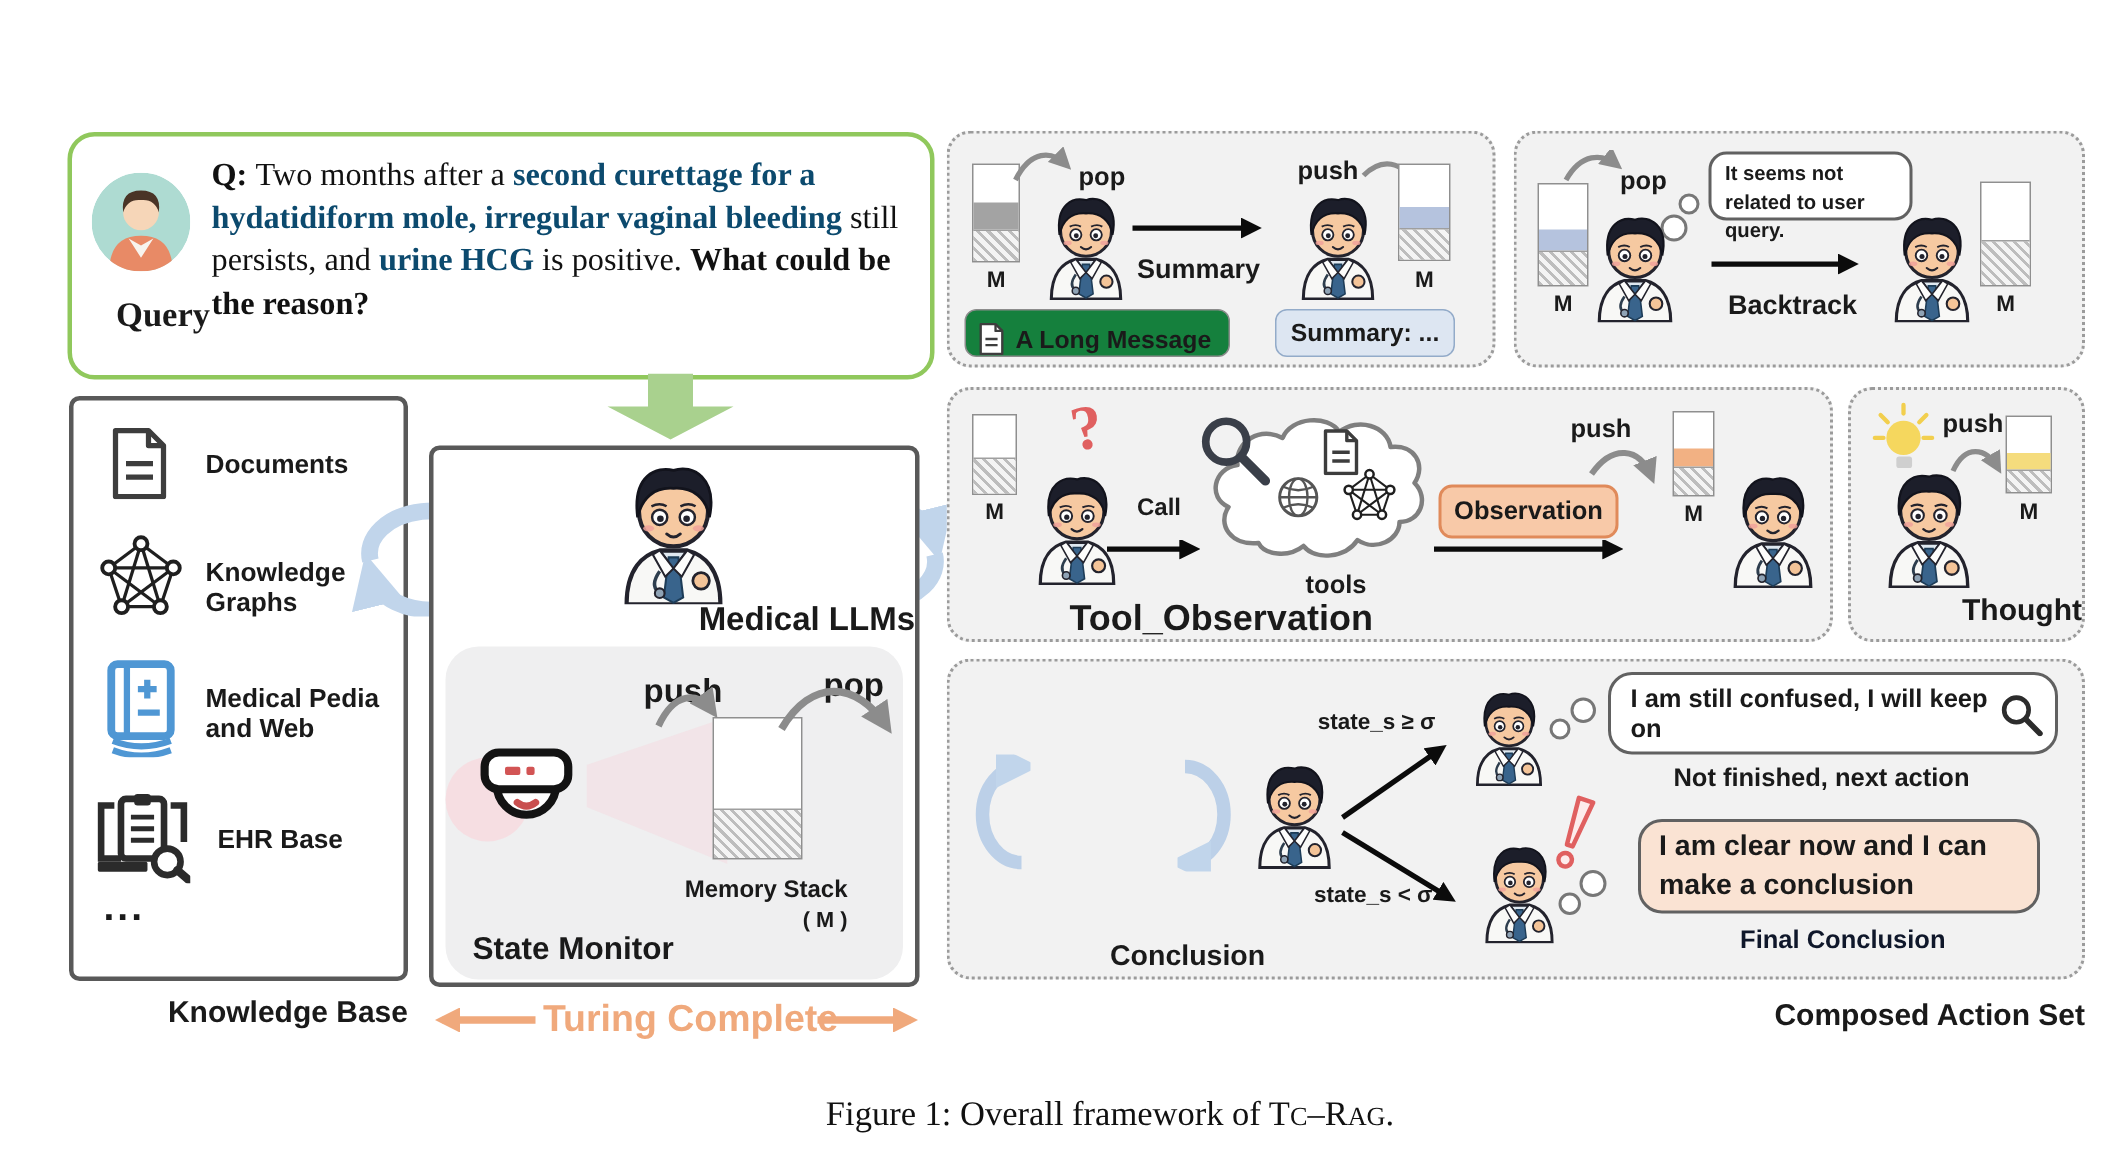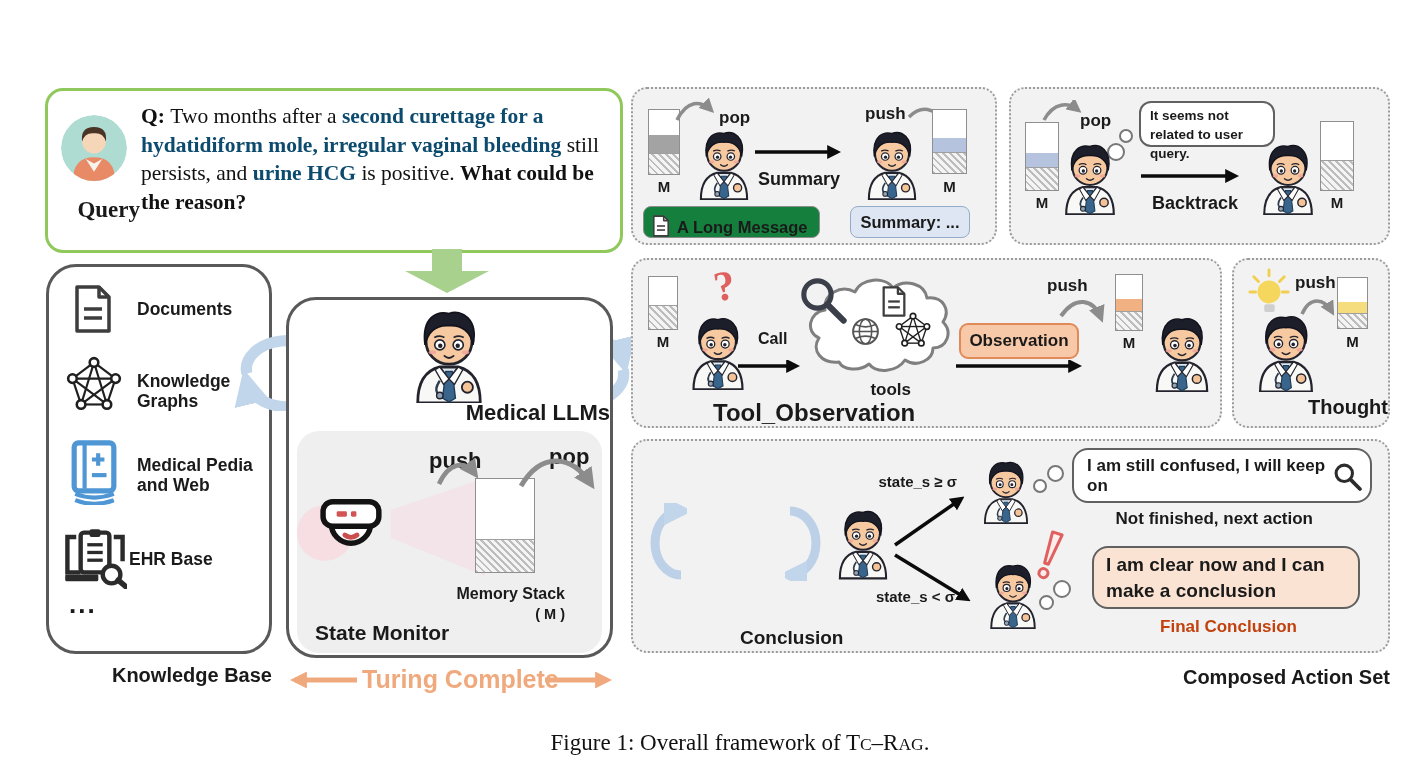--- a/index.html
+++ b/index.html
@@ -11,21 +11,21 @@
   
   .query-box{border:3px solid #90c85c;border-radius:18px;background:#fff;}
   .query-text{font-family:"Liberation Serif",serif;font-size:21.5px;line-height:28.5px;color:#111;}
   .seg-bold{font-weight:bold;}
   .seg-blue{font-weight:bold;color:#0c4a6e;}
   .seg-normal{}
   .seg-sc{font-size:0.76em;}
   .avatar-wrap{border-radius:50%;overflow:hidden;}
   .query-label{font-family:"Liberation Serif",serif;font-weight:bold;font-size:23px;}
   
-  .solid-panel{border:3px solid #595959;border-radius:30px;background:#fff;box-sizing:border-box;}
+  .solid-panel{border:3px solid #595959;border-radius:7px;background:#fff;box-sizing:border-box;}
   .kb-label{font-weight:bold;font-size:17.5px;line-height:20px;}
   .big-label{font-weight:bold;font-size:20px;}
   
   .monitor-box{background:#efeff0;border-radius:22px;}
   .pushpop-lg{font-weight:bold;font-size:22px;}
   .turing{color:#f0a97c;font-weight:bold;font-size:25px;}
   
   .panel{background:#f2f2f2;border:2px dotted #9b9b9b;border-radius:16px;box-sizing:border-box;}
   .pp{font-weight:bold;font-size:17px;}
   .m{font-weight:bold;font-size:15px;text-align:center;}
@@ -211,21 +211,21 @@
         <use href="#sym-net"></use>
       </svg>
     <div class="abs kb-label" style="left:88px;top:104px;width:105px;">Knowledge Graphs</div>
     <svg class="abs" style="left:21px;top:172px;" width="48" height="66">
         <use href="#sym-book"></use>
       </svg>
     <div class="abs kb-label" style="left:88px;top:188px;width:125px;">Medical Pedia and Web</div>
     <svg class="abs" style="left:14px;top:260px;" width="64" height="62">
         <use href="#sym-ehr"></use>
       </svg>
-    <div class="abs kb-label" style="left:80px;top:282px;width:120px;">EHR Base</div>
+    <div class="abs kb-label" style="left:96px;top:282px;width:120px;">EHR Base</div>
     <div class="abs b" style="left:20px;top:322px;font-size:26px;letter-spacing:2px;">...</div>
   </div>
   <div class="abs big-label center" style="left:46px;top:664px;width:226px;">Knowledge Base</div>
 
   <svg class="abs" style="left:232px;top:327px;" width="112" height="84" viewBox="0 0 120 90">
     <path d="M16 50 A 44 30 0 0 1 104 40" fill="none" stroke="#c1d5eb" stroke-width="12" marker-end="url(#mblue)"></path>
     <path d="M104 50 A 44 30 0 0 1 16 60" fill="none" stroke="#c1d5eb" stroke-width="12" marker-end="url(#mblue)"></path>
   </svg>
   <svg class="abs" style="left:526px;top:323px;" width="112" height="84" viewBox="0 0 120 90">
     <path d="M16 50 A 44 30 0 0 1 104 40" fill="none" stroke="#c1d5eb" stroke-width="12" marker-end="url(#mblue)"></path>
@@ -456,21 +456,21 @@
       </g>
     </svg>
     <svg class="abs" style="left:348px;top:120px;" width="64" height="68">
         <use href="#sym-doctor"></use>
       </svg>
     <div class="abs tcircle" style="left:406px;top:154px;width:11px;height:11px;"></div>
     <div class="abs tcircle" style="left:420px;top:139px;width:14px;height:14px;"></div>
     <div class="abs bubble" style="left:459px;top:105px;width:268px;height:63px;background:#fae3d3;border-radius:16px;display:flex;align-items:center;padding:0 12px;">
       <span style="font-weight:600;font-size:19px;line-height:26px;">I am clear now and I can make a conclusion</span>
     </div>
-    <div class="abs pp center" style="left:504px;top:176px;width:160px;font-size:17px;color:#c2410c;">Final Conclusion</div>
+    <div class="abs pp center" style="left:504px;top:176px;width:160px;font-size:17px;color:#0f172a;">Final Conclusion</div>
     <div class="abs pp" style="left:107px;top:186px;font-size:19px;">Conclusion</div>
   </div>
 
   <div class="abs big-label center" style="left:631px;top:666px;width:759px;">Composed Action Set</div>
 
   <div class="abs caption" style="left:240px;top:730px;width:1000px;text-align:center;"><span class="seg-normal">Figure 1: Overall framework of </span><span class="seg-normal">T</span><span class="seg-sc">C</span><span class="seg-normal">–</span><span class="seg-normal">R</span><span class="seg-sc">AG</span><span class="seg-normal">.</span></div>
 
 </div>
 
 </body></html>

